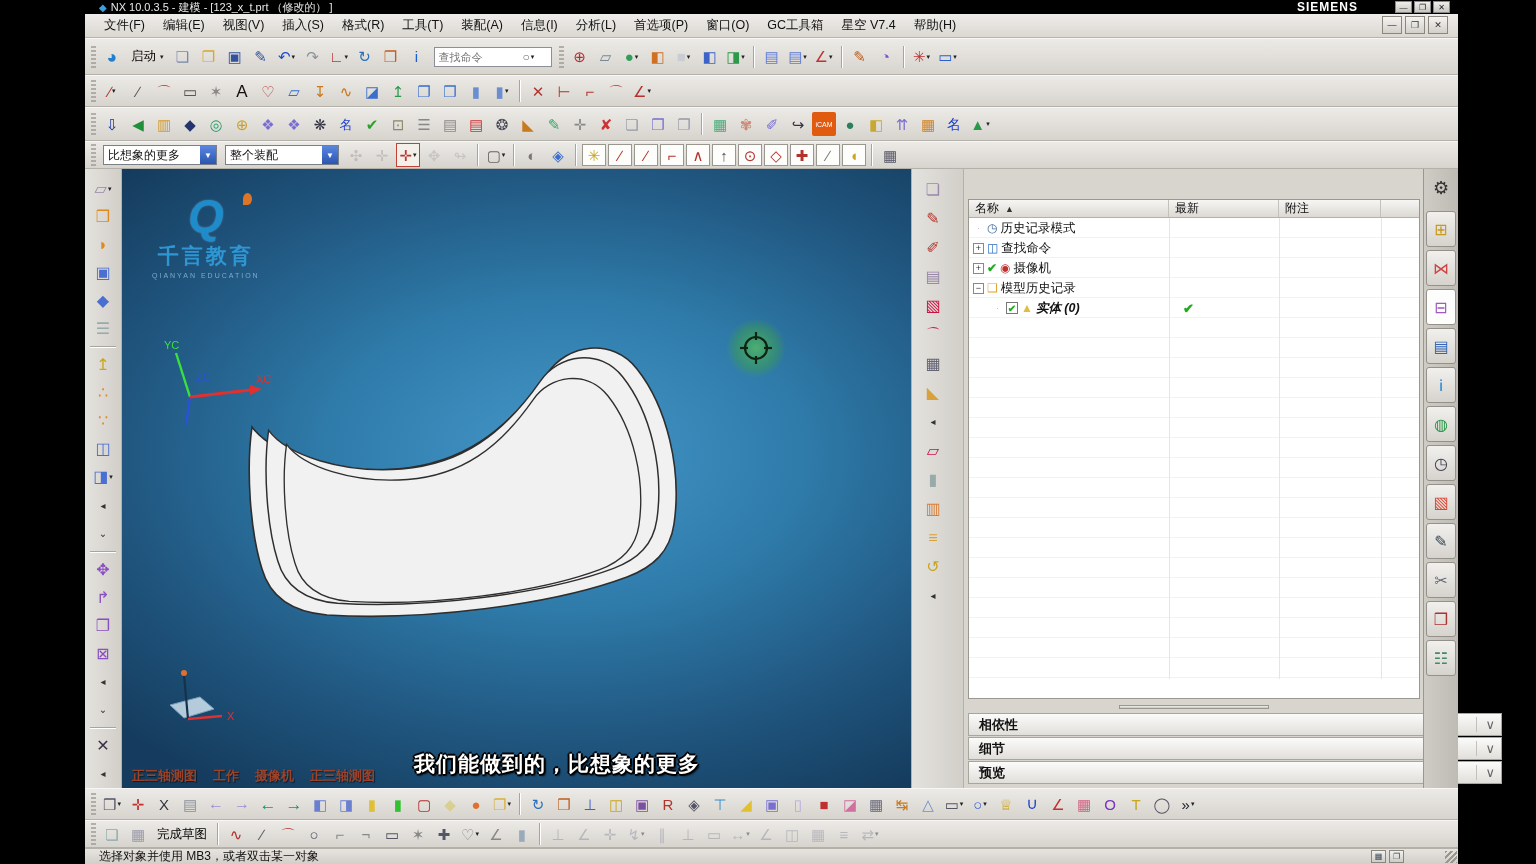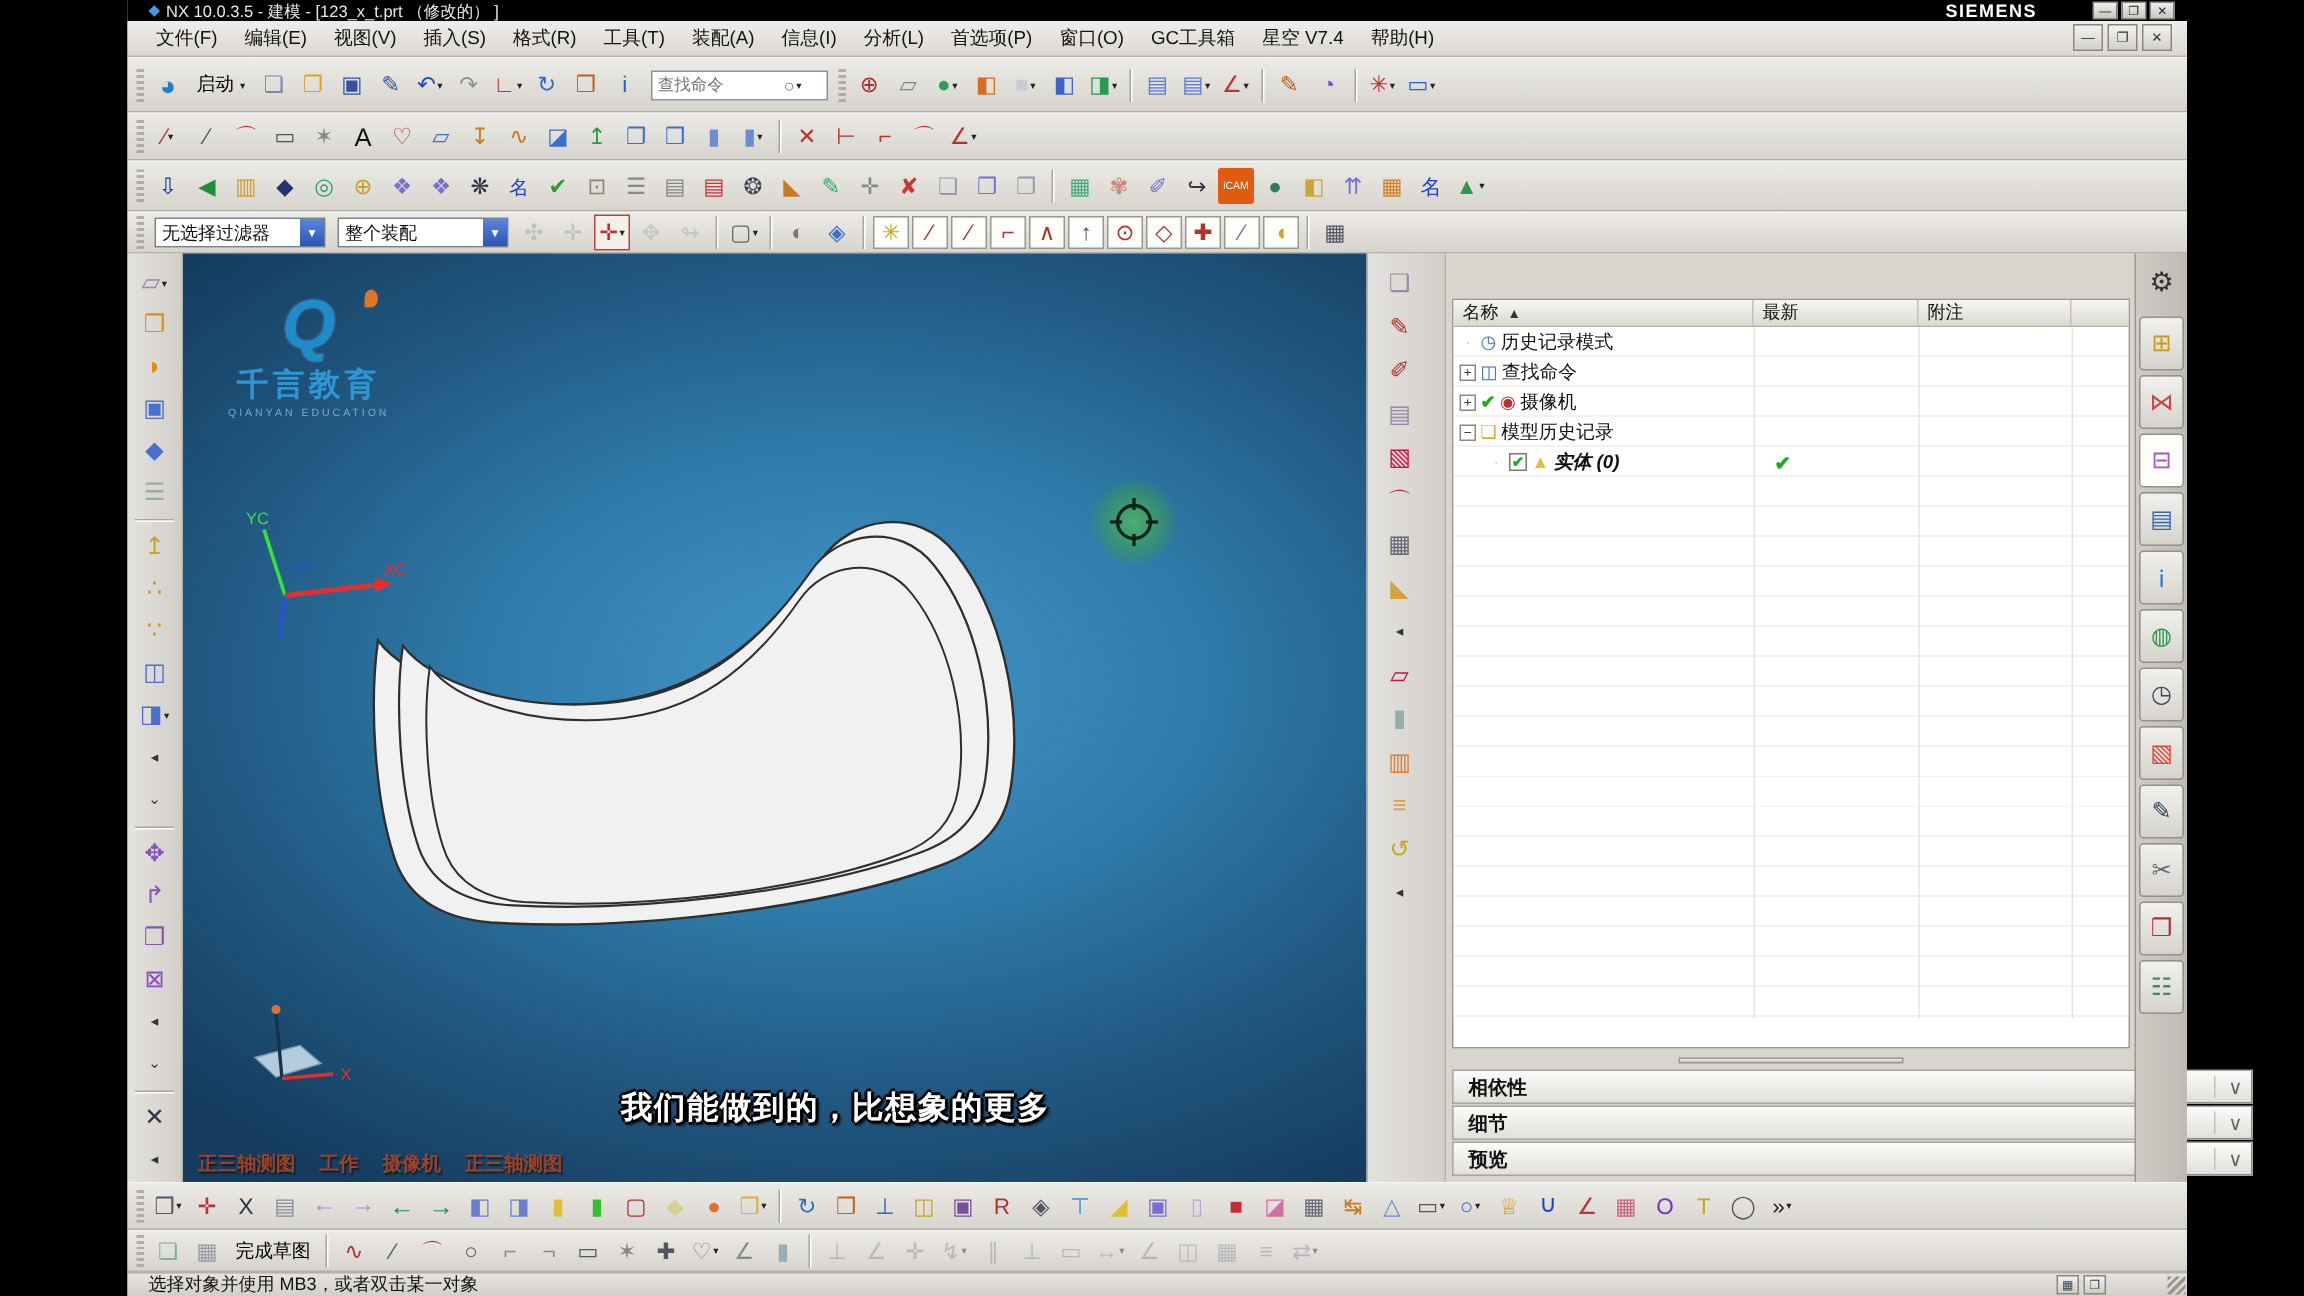--- a/index.html
+++ b/index.html
@@ -52,21 +52,21 @@
   #viewport{position:absolute;left:37px;top:0;width:789px;height:619px;background:radial-gradient(ellipse 78% 64% at 56% 46%,#4496c8 0%,#2f7cab 38%,#20567f 72%,#153c5e 100%);overflow:hidden;}
   #vpsvg{position:absolute;left:0;top:0;}
   .wm{position:absolute;left:30px;top:22px;text-align:center;opacity:.95;}
   .wm-q{font-size:46px;font-weight:bold;font-style:italic;color:#1f8fd0;text-shadow:0 0 2px rgba(255,255,255,.3);position:relative;line-height:1.1;}
   .wm-q::after{content:"";position:absolute;right:8px;top:2px;width:9px;height:12px;background:#e87722;border-radius:50% 50% 50% 0;}
   .wm-t{font-size:21px;font-weight:bold;color:#2f9ad8;letter-spacing:3px;}
   .wm-s{font-size:7px;color:#7fb0d4;letter-spacing:2px;margin-top:2px;}
   .subtitle{position:absolute;font-size:21px;font-weight:bold;color:#fff;letter-spacing:1px;white-space:nowrap;
     text-shadow:-2px 0 #000,2px 0 #000,0 -2px #000,0 2px #000,-1px -1px #000,1px 1px #000,2px 2px 2px #000;}
   #sub1{left:148px;top:553px;}
-  #sub2{left:292px;top:555px;}
+  #sub2{left:292px;top:581px;}
   .vlabels{position:absolute;left:10px;bottom:3px;display:flex;gap:16px;}
   .vlabel{font-size:13px;font-weight:bold;color:#9c4228;text-shadow:1px 1px 1px rgba(0,0,0,.55);white-space:nowrap;}
 
   
   #pnav{position:absolute;left:878px;top:0;width:460px;height:619px;background:#d8d5cf;border-left:1px solid #b4b1ab;}
   .pn-head{height:28px;display:flex;align-items:center;padding-left:8px;gap:8px;font-size:13px;font-weight:bold;color:#111;}
   .pn-head .ph-ico{width:13px;height:11px;border:1.5px solid #333;background:#fff;}
   .pn-grid{position:absolute;left:4px;top:30px;width:452px;height:500px;background:#fff;border:1px solid #9a978f;overflow:hidden;}
   .pn-cols{height:18px;background:linear-gradient(#f7f6f4,#dcd9d3);border-bottom:1px solid #b4b1ab;display:flex;font-size:12px;color:#111;align-items:center;}
   .pn-c{padding:0 6px;border-right:1px solid #c4c1bb;height:100%;display:flex;align-items:center;gap:6px;}
@@ -417,21 +417,21 @@
           <i class="g" style="color: rgb(26, 63, 208); font-size: 14px;">名</i>
         </span>
         <span class="tbi">
           <i class="g" style="color: rgb(42, 154, 74);">▲</i>
           <span class="dd">▾</span>
         </span>
       </div>
     <div class="tb" style="top:141px;height:28px;">
         <span class="tbgrip"></span>
         <span class="combo">
-          <span class="combo-t">无选择过滤器</span>
+          <span class="combo-t">比想象的更多</span>
           <span class="combo-b">▼</span>
         </span>
         <span class="combo">
           <span class="combo-t">整个装配</span>
           <span class="combo-b">▼</span>
         </span>
         <span class="tbi muted">
           <i class="g" style="color: rgb(153, 153, 153);">✣</i>
         </span>
         <span class="tbi muted">

